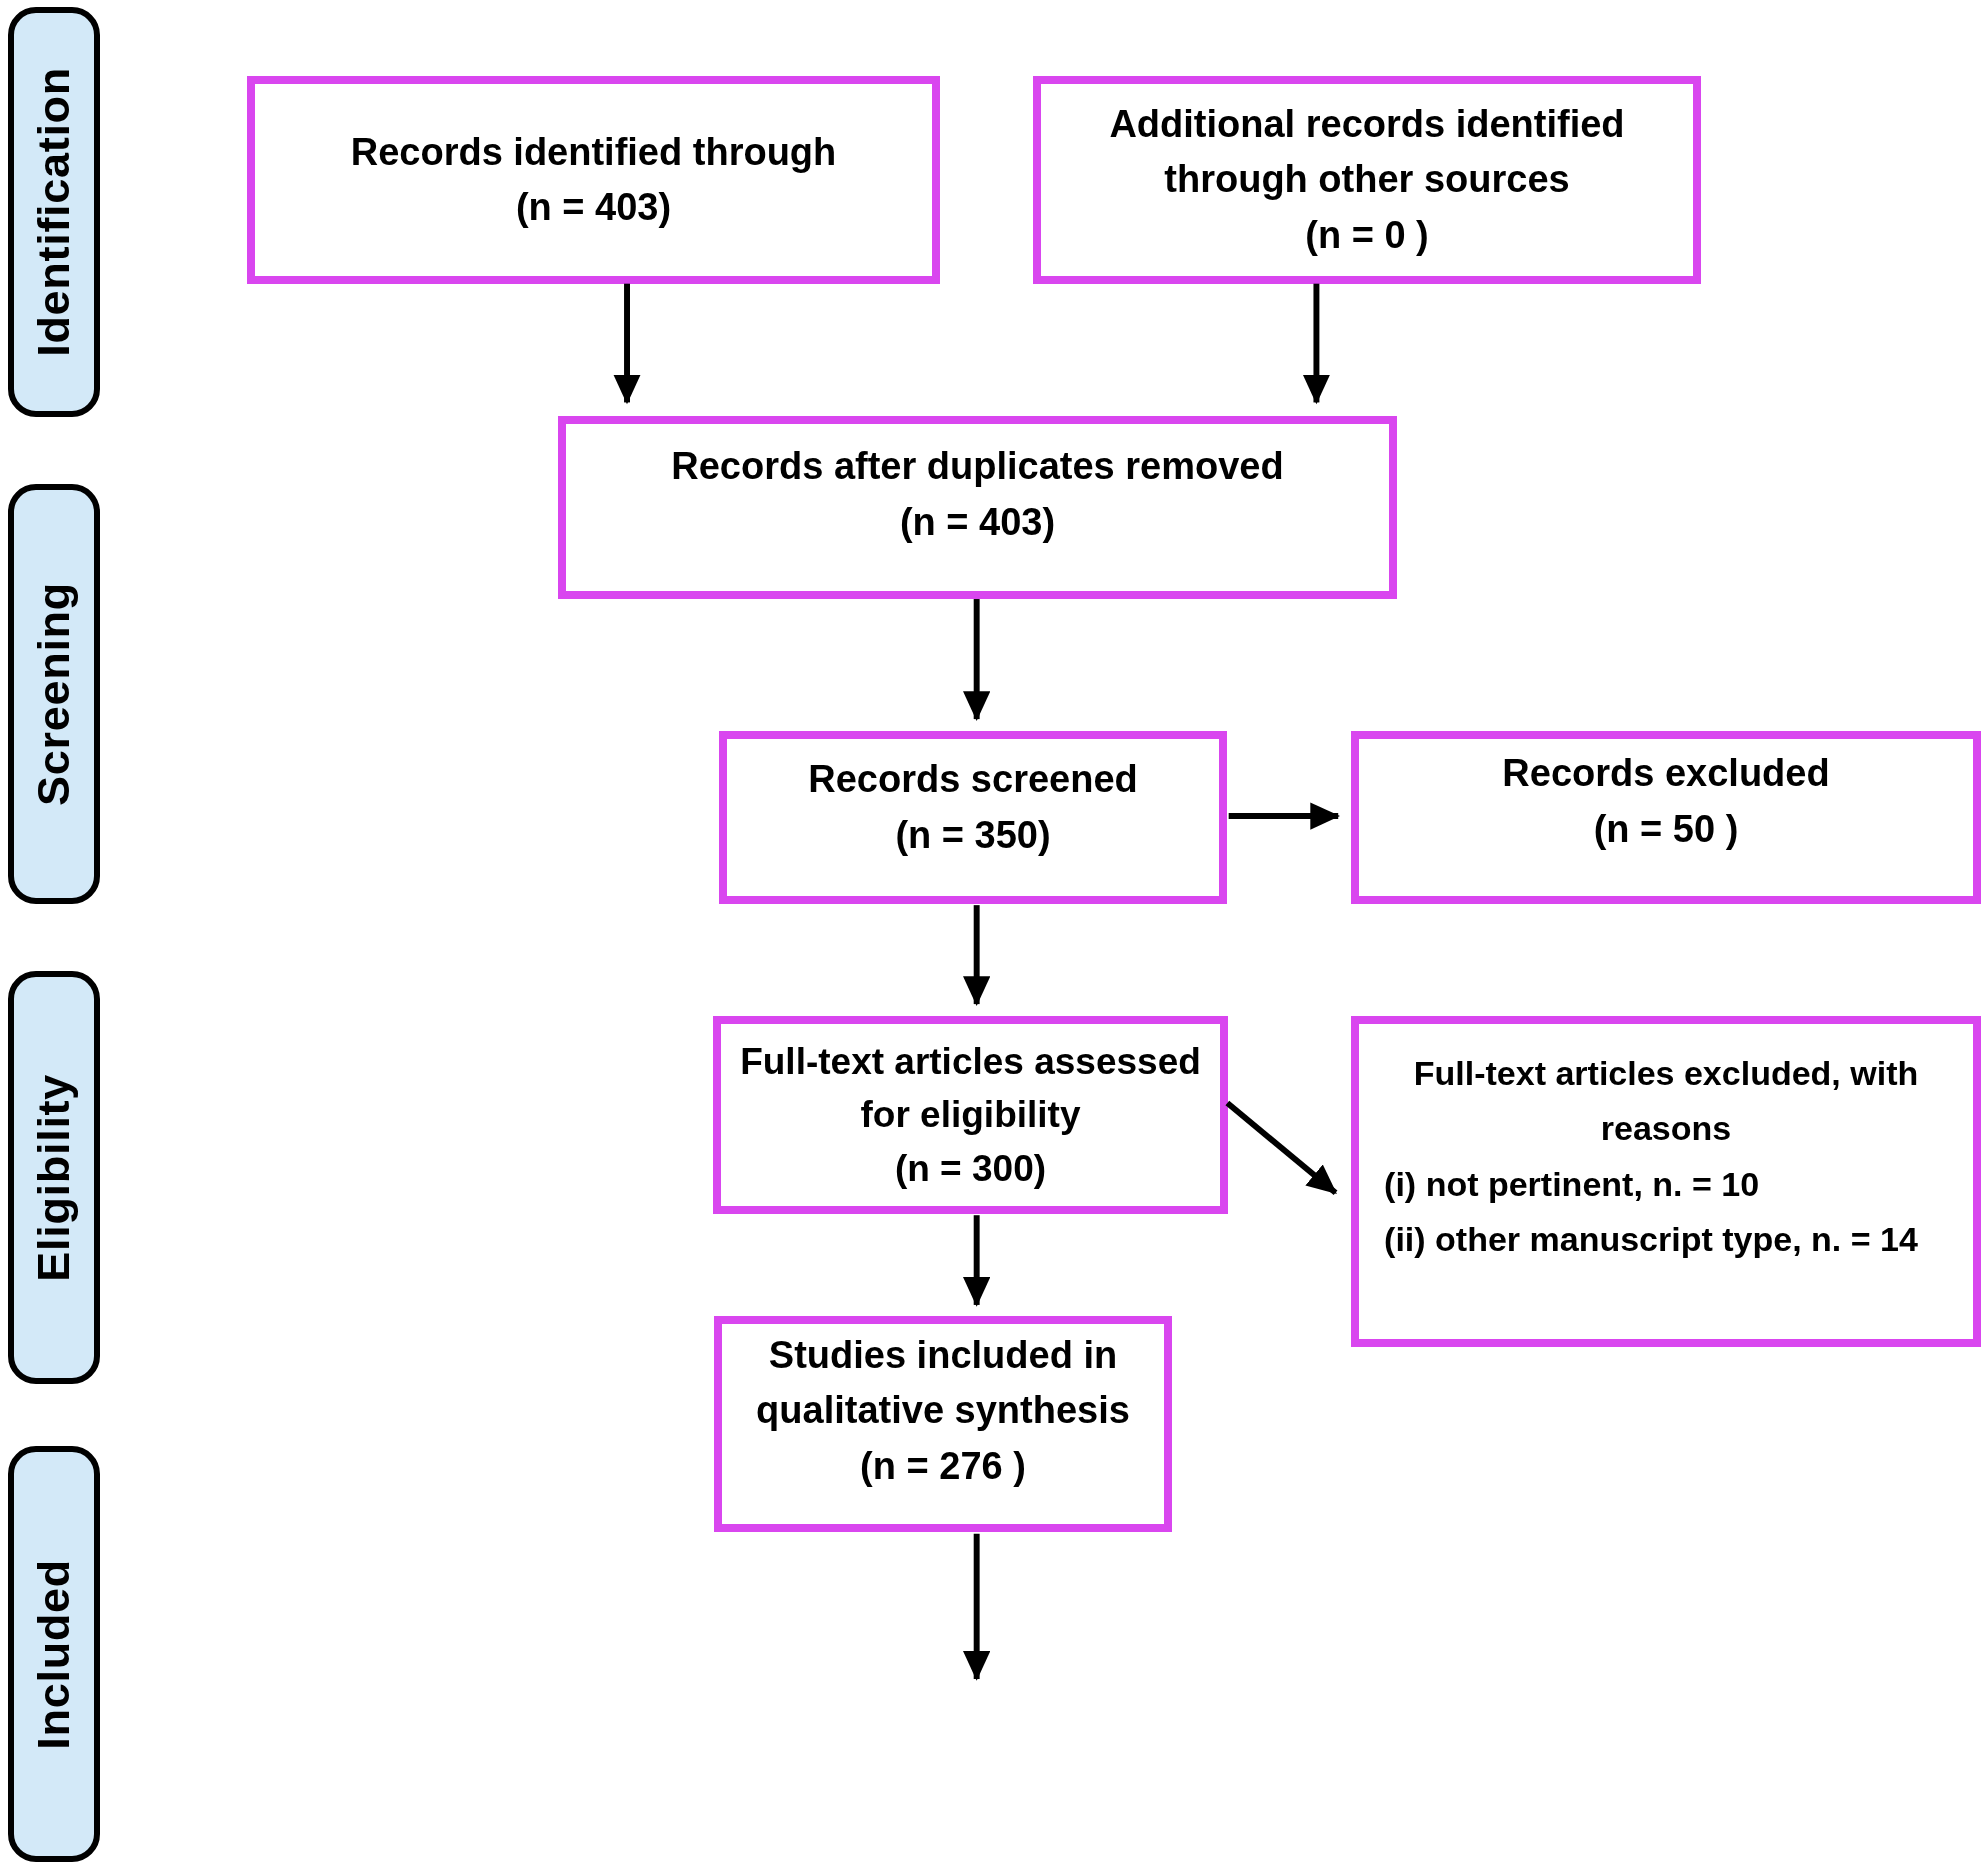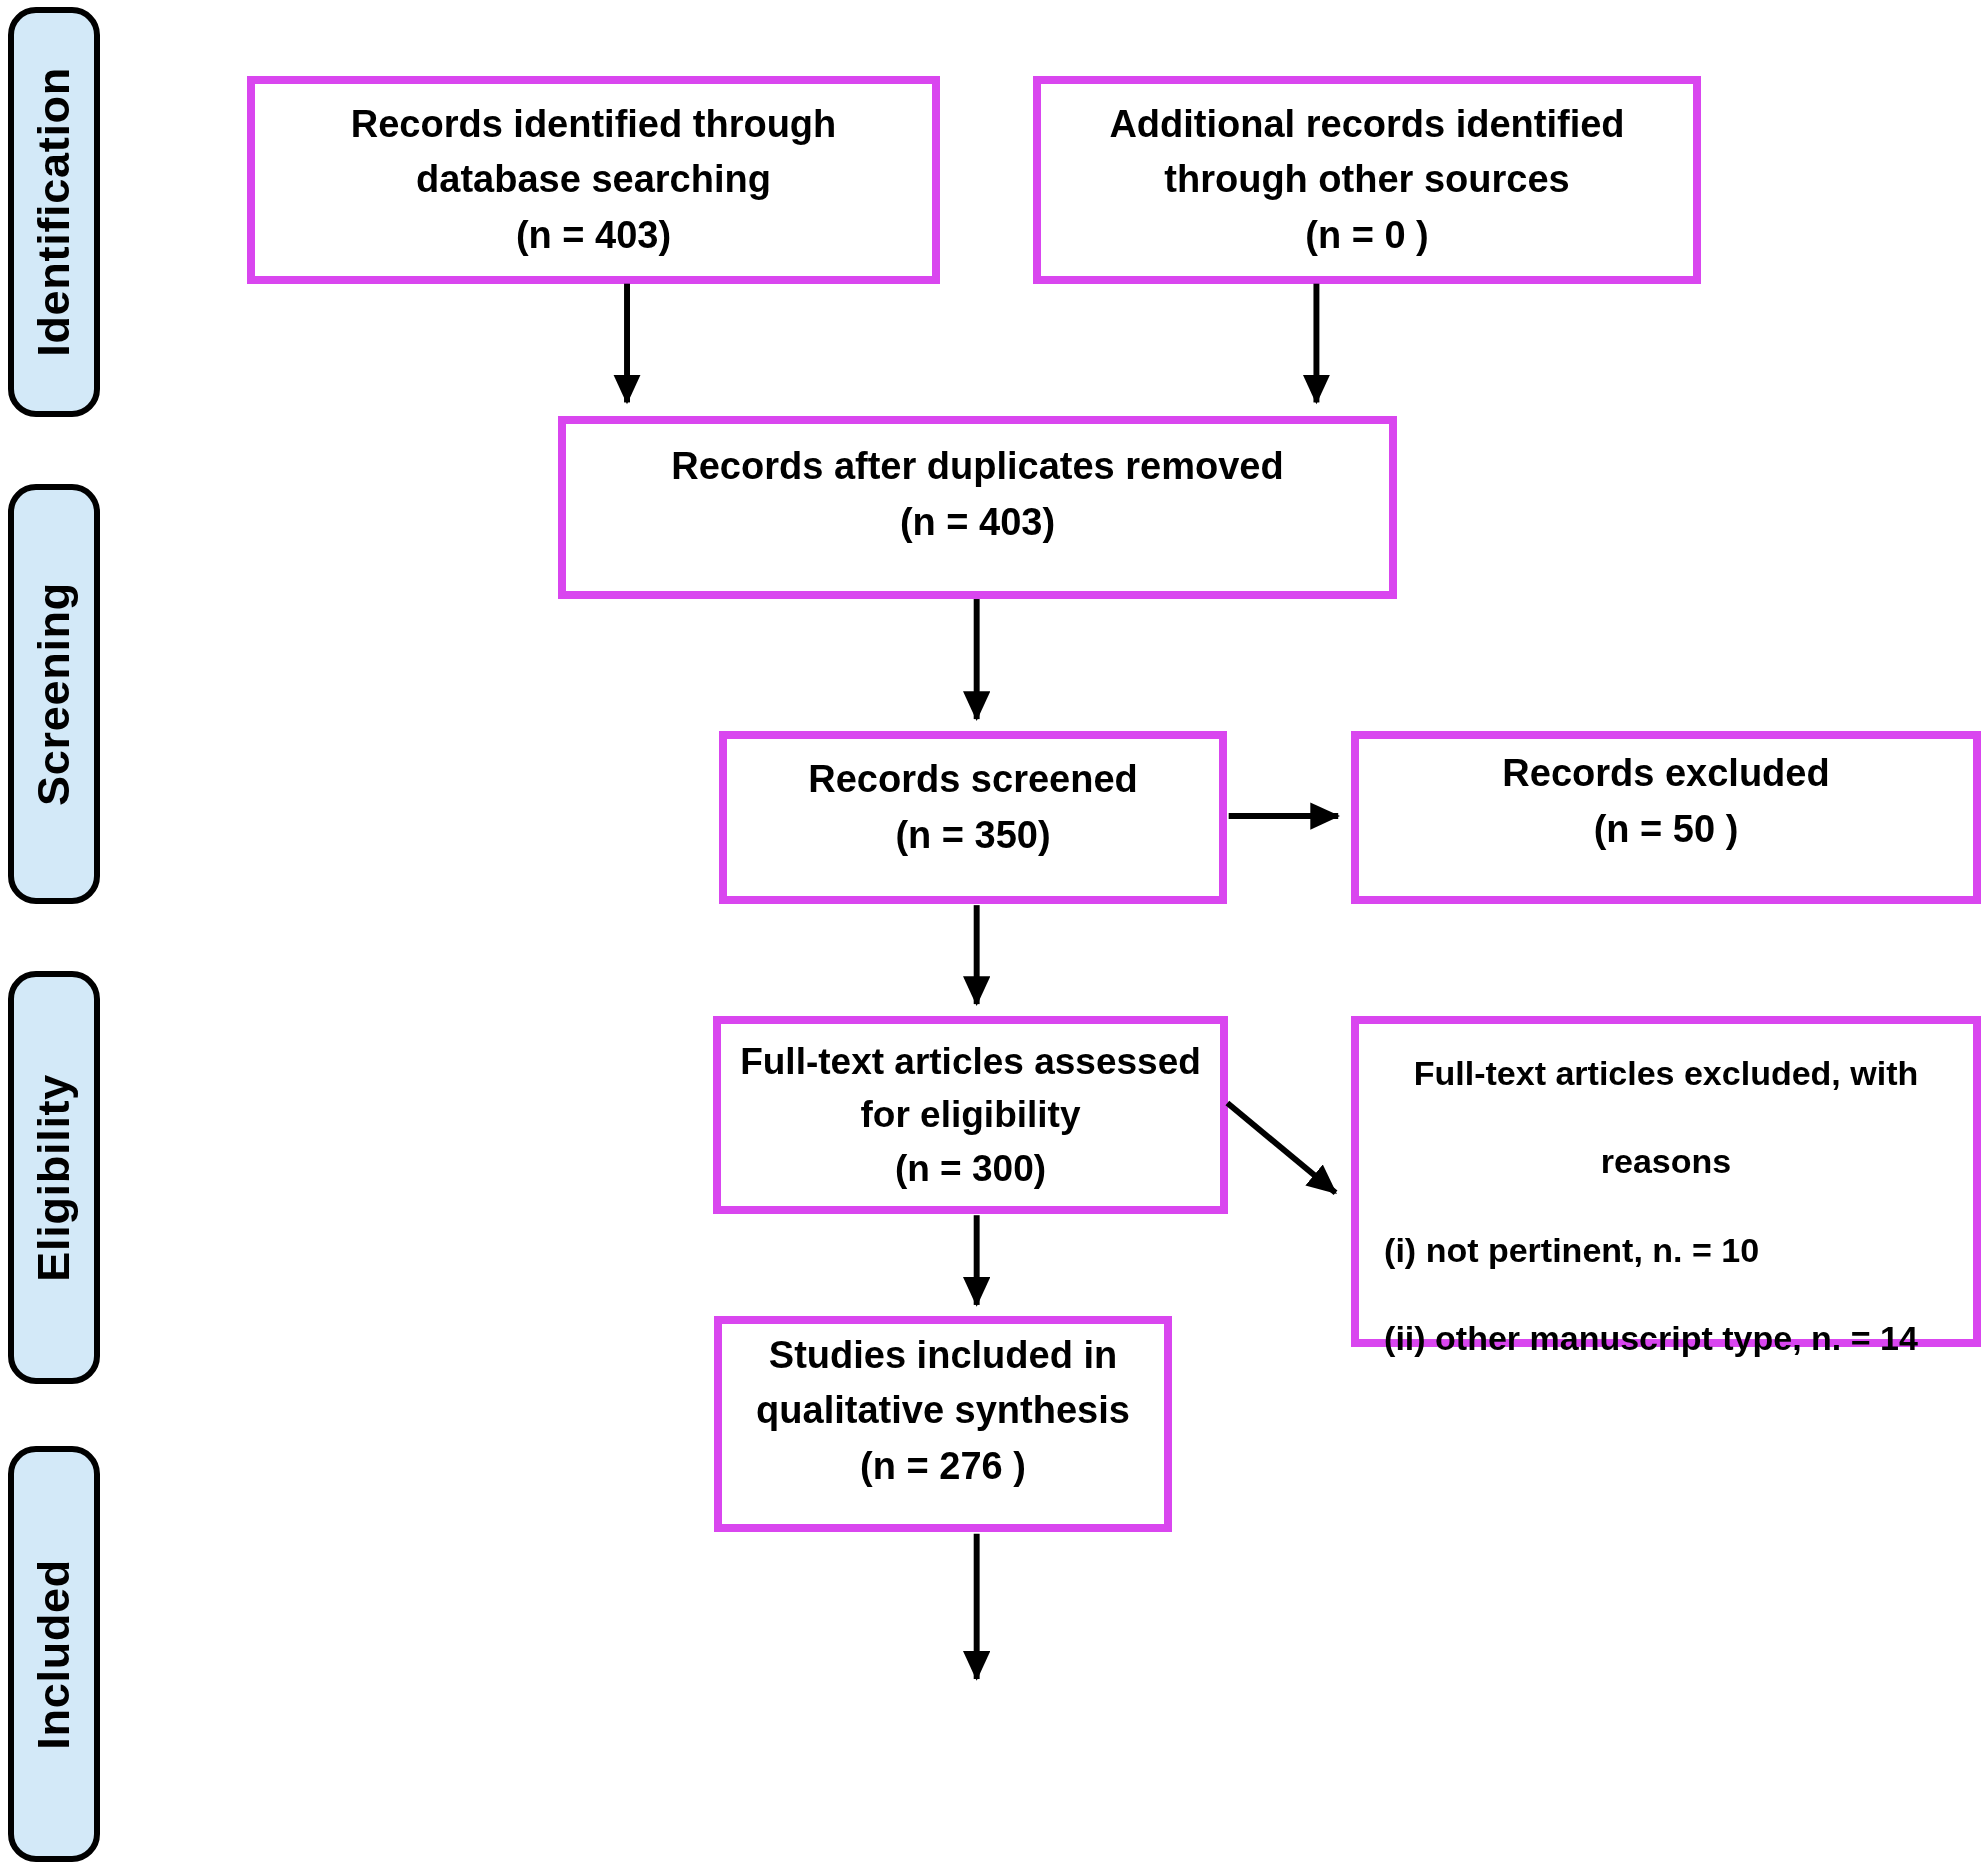--- a/index.html
+++ b/index.html
@@ -43,21 +43,20 @@
   }
   .node .nline { white-space:nowrap; width:100%; }
 
   #node-fulltext-assessed { font-size:37px; }
 
   #node-fulltext-excluded {
     justify-content:flex-start;
     padding:22.4px 14.5px 0 14.5px;
     font-size:34px;
     line-height:1.62;
-    gap:33px;
   }
   #node-fulltext-excluded .nline-left {
     text-align:left; padding-left:10.6px;
   }
 
   
   svg.arrows { position:absolute; left:0; top:0; }
   svg.arrows line { stroke:#000; stroke-width:9; }
 </style>
 </head>
@@ -73,21 +72,20 @@
   </div>
   <div class="stage" style="top:971px;height:413px">
     <span class="stage-label">Eligibility</span>
   </div>
   <div class="stage" style="top:1446px;height:416px">
     <span class="stage-label">Included</span>
   </div>
 
   <div class="node" id="node-records-identified" style="left:247px;top:76px;width:693px;height:208px">
     <div class="nline">Records identified through</div>
-    <div class="nline">database searching</div>
     <div class="nline">(n = 403)</div>
   </div>
 
   <div class="node" id="node-additional-records" style="left:1033px;top:76px;width:668px;height:208px">
     <div class="nline">Additional records identified</div>
     <div class="nline">through other sources</div>
     <div class="nline">(n = 0 )</div>
   </div>
 
   <div class="node" id="node-after-duplicates" style="left:558px;top:416px;width:839px;height:183px;padding-bottom:26px">

